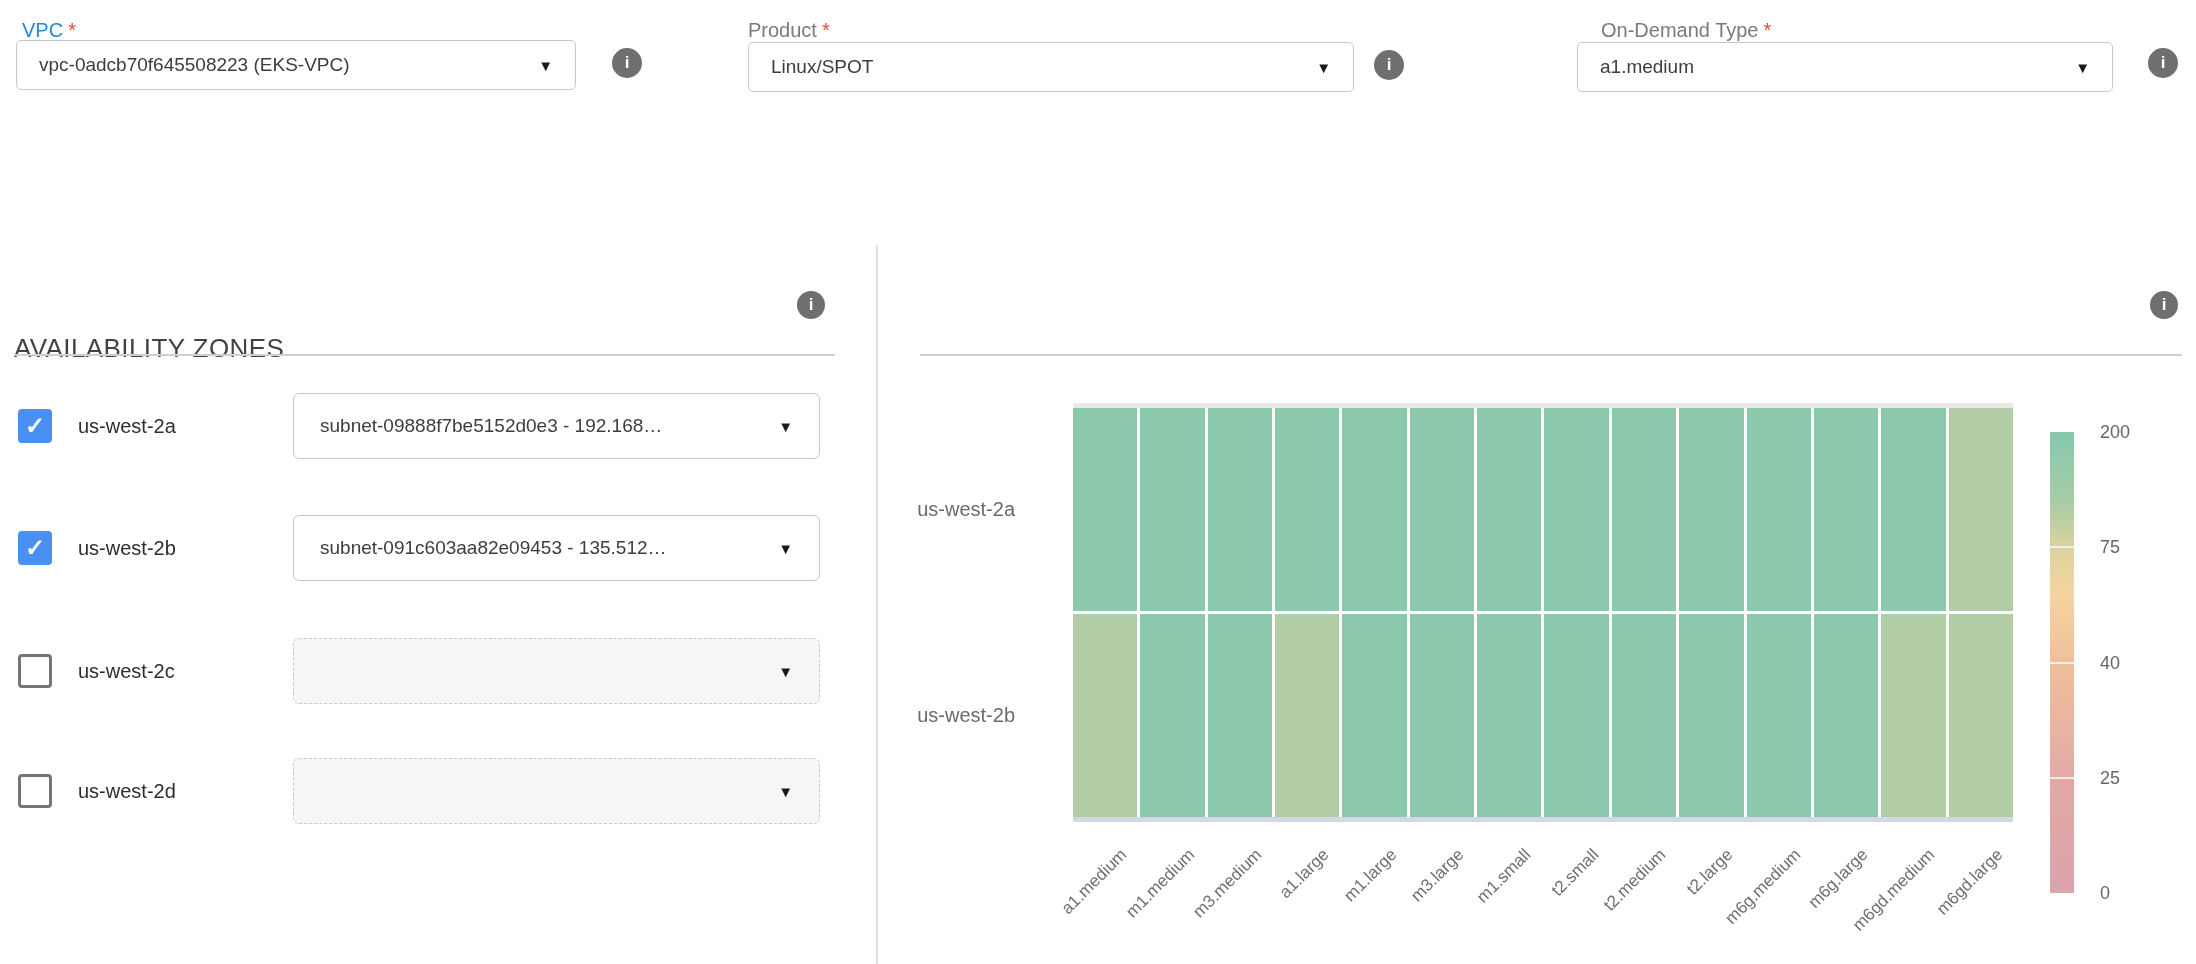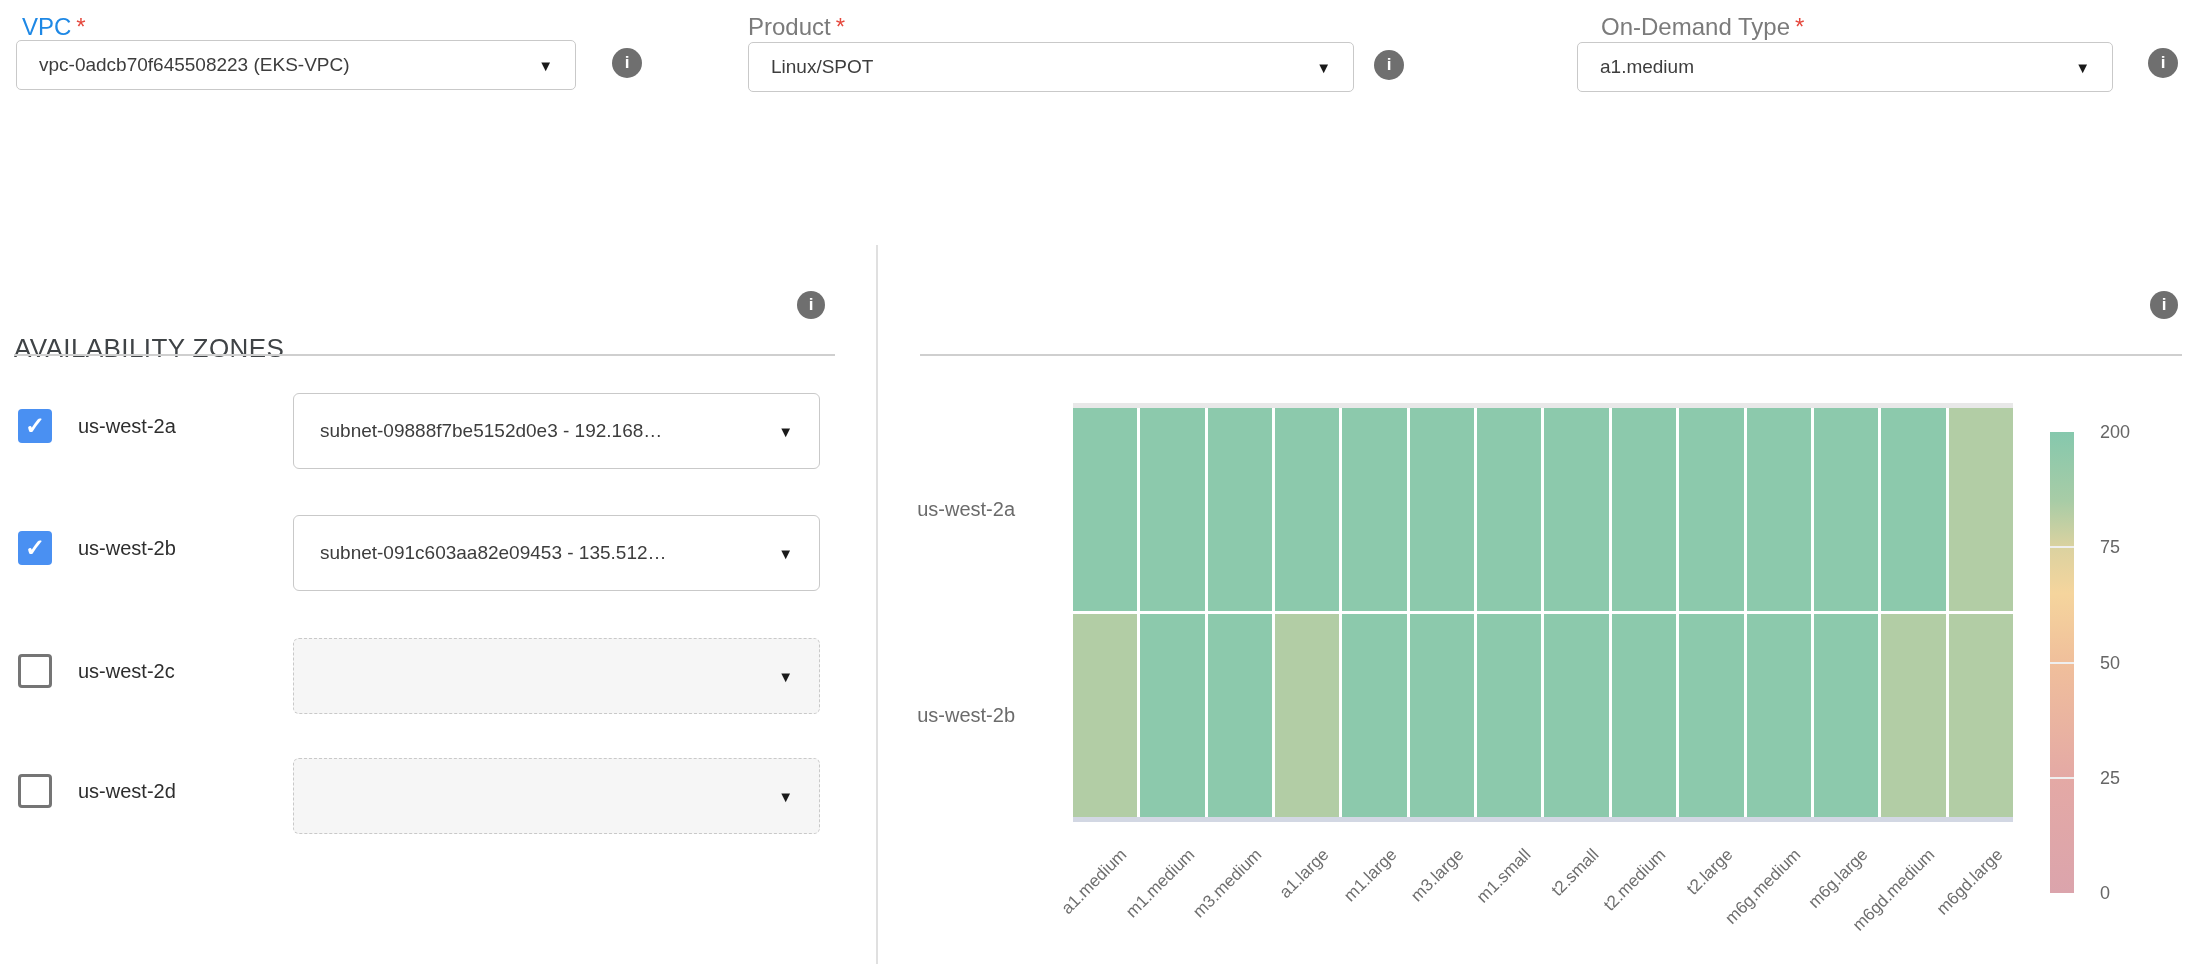--- a/index.html
+++ b/index.html
@@ -1,21 +1,21 @@
 <!DOCTYPE html>
 <html><head>
 <meta charset="utf-8">
 <style>
   html,body {margin:0; padding:0; background:#fff;}
   .canvas {
     position:relative; width:2196px; height:964px; background:#ffffff;
     font-family:"Liberation Sans", sans-serif; overflow:hidden;
   }
   
-  .field-label {position:absolute; top:13px; font-size:24px; color:#7b7b7b; white-space:nowrap;}
+  .field-label {position:absolute; top:19px; font-size:20px; color:#7b7b7b; white-space:nowrap;}
   .field-label.blue {color:#1e88e5;}
   .req {color:#e5483d; margin-left:5px;}
   .select {
     position:absolute; height:50px; border:1px solid #c9c9c9; border-radius:5px;
     background:#fff; display:flex; align-items:center; justify-content:space-between;
     font-size:19px; color:#3d3d3d; padding:0 22px; box-sizing:border-box; cursor:pointer;
   }
   #vpc-select {left:16px; top:40px; width:560px;}
   #product-select {left:748px; top:42px; width:606px;}
   #od-select {left:1577px; top:42px; width:536px;}
@@ -40,21 +40,21 @@
   .vertical-divider {position:absolute; left:876px; top:245px; width:2px; height:719px; background:#e0e0e0;}
   
   .az-row {position:absolute; left:16px; width:820px; height:66px;}
   #az-row-0 {top:393px;} #az-row-1 {top:515px;} #az-row-2 {top:638px;} #az-row-3 {top:758px;}
   .checkbox {position:absolute; left:2px; top:16px; width:34px; height:34px; border-radius:4px; box-sizing:border-box; cursor:pointer;}
   .checkbox.checked {background:#4a90f2; display:flex; align-items:center; justify-content:center;}
   .checkbox.unchecked {background:#fff; border:3px solid #757575;}
   .check-glyph {color:#fff; font-size:24px; font-weight:bold; line-height:1;}
   .zone-label {position:absolute; left:62px; top:0; height:66px; display:flex; align-items:center; font-size:20px; color:#2e2e2e;}
   .subnet-select {
-    position:absolute; left:277px; top:0; width:527px; height:76px; border-radius:6px;
+    position:absolute; left:277px; top:0; width:527px; height:66px; border-radius:6px;
     display:flex; align-items:center; justify-content:space-between; padding:0 26px;
     box-sizing:border-box; font-size:19px; color:#3d3d3d; cursor:pointer;
   }
   .subnet-select.filled {border:1px solid #c9c9c9; background:#fff;}
   .subnet-select.disabled {border:1px dashed #c9c9c9; background:#f6f6f6;}
   .subnet-value {white-space:nowrap; overflow:hidden;}
   
   #heatmap-grid {
     position:absolute; left:1073px; top:408px; width:940px; height:409px;
     display:grid; grid-template-rows:1fr 1fr; gap:3px;
@@ -203,16 +203,16 @@
     <div class="hm-xlabel" style="left: 1301.32px; top: 845px;">m1.small</div>
     <div class="hm-xlabel" style="left: 1368.68px; top: 845px;">t2.small</div>
     <div class="hm-xlabel" style="left: 1436.04px; top: 845px;">t2.medium</div>
     <div class="hm-xlabel" style="left: 1503.39px; top: 845px;">t2.large</div>
     <div class="hm-xlabel" style="left: 1570.75px; top: 845px;">m6g.medium</div>
     <div class="hm-xlabel" style="left: 1638.11px; top: 845px;">m6g.large</div>
     <div class="hm-xlabel" style="left: 1705.46px; top: 845px;">m6gd.medium</div>
     <div class="hm-xlabel" style="left: 1772.82px; top: 845px;">m6gd.large</div>
     <div class="cb-tick" style="top: 420px;">200</div>
     <div class="cb-tick" style="top: 535.25px;">75</div>
-    <div class="cb-tick" style="top: 650.5px;">50</div>
+    <div class="cb-tick" style="top: 650.5px;">40</div>
     <div class="cb-tick" style="top: 765.75px;">25</div>
     <div class="cb-tick" style="top: 881px;">0</div>
   </div>
 
 </body></html>

